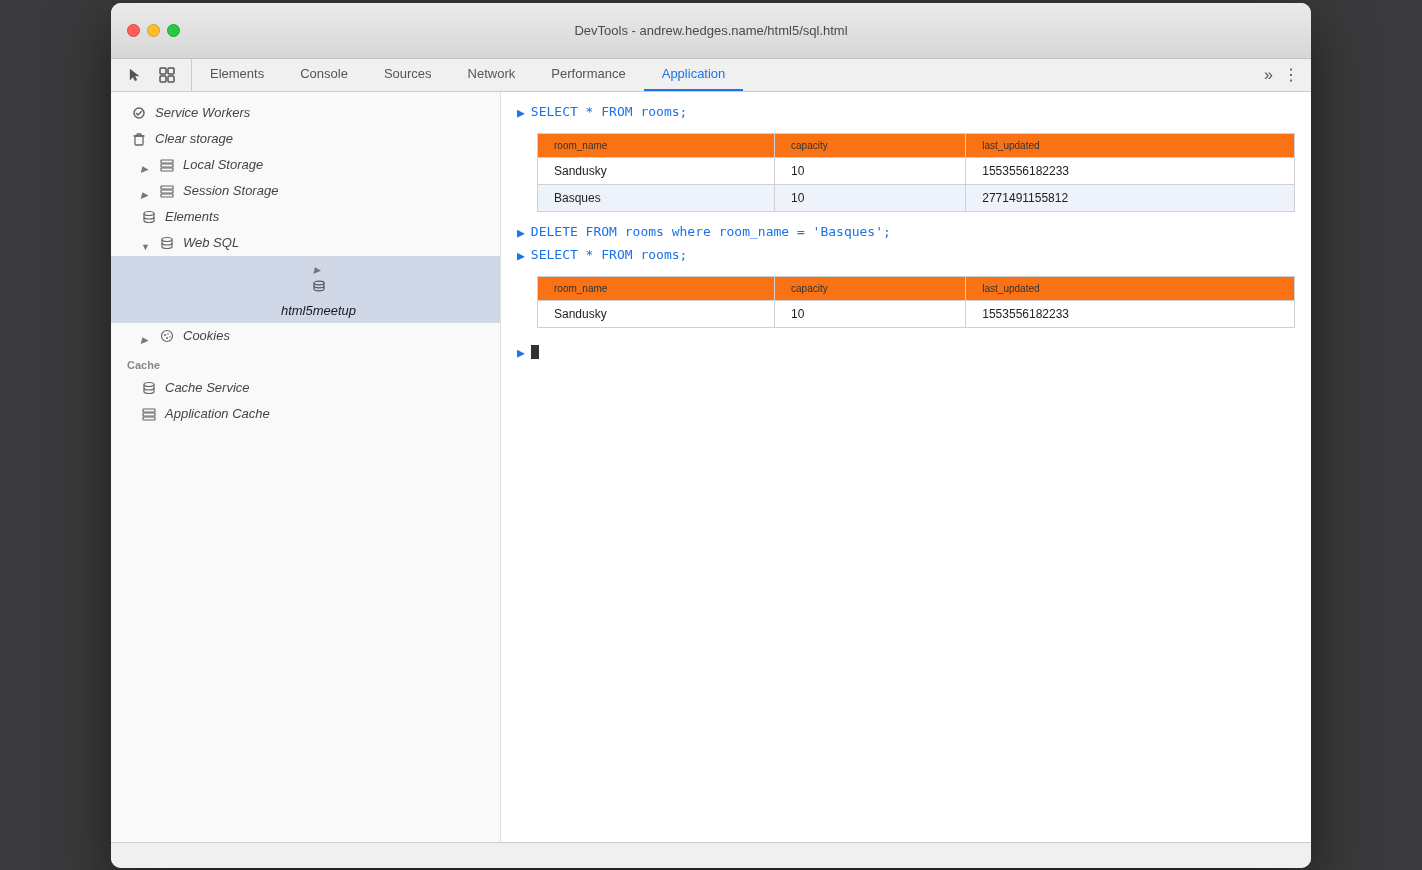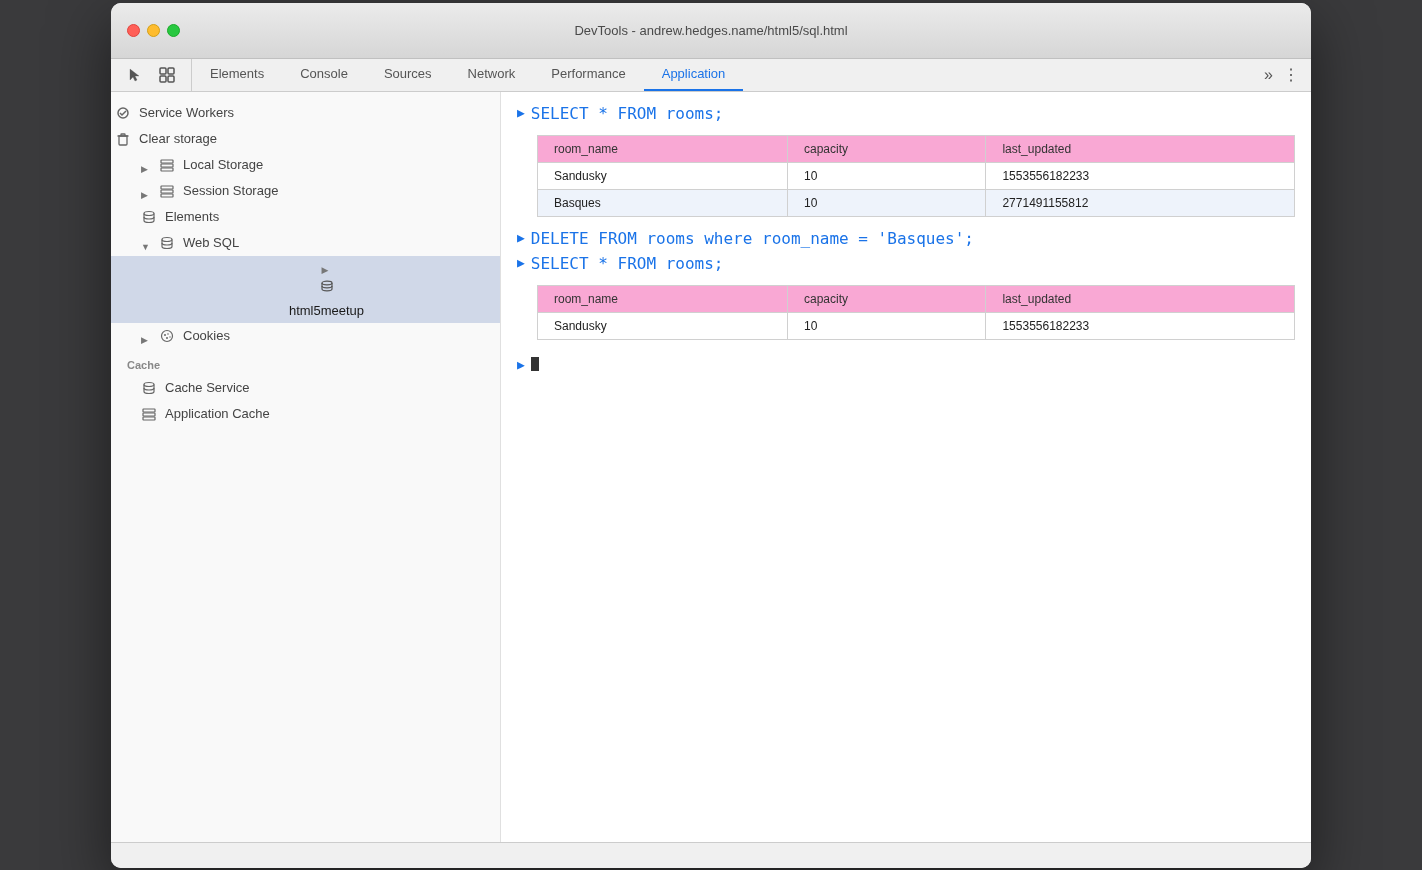--- a/index.html
+++ b/index.html
@@ -120,25 +120,26 @@
     .sidebar-section-header {
       font-size: 11px;
       color: #888;
       font-weight: 600;
       padding: 10px 16px 4px 16px;
       text-transform: none;
     }
     .sidebar-item {
       display: flex;
       align-items: center;
-      padding: 5px 4px;
+      padding: 5px 20px;
       font-size: 13px;
       color: #444;
       cursor: pointer;
       gap: 8px;
+      font-style: italic;
     }
     .sidebar-item.selected { background: #d0d8e8; color: #1a1a1a; flex-direction: column; }
     .sidebar-icon {
       width: 16px;
       height: 16px;
       display: flex;
       align-items: center;
       justify-content: center;
       flex-shrink: 0;
       color: #666;
@@ -179,36 +180,36 @@
     }
     .sql-prompt {
       color: #1a73e8;
       font-size: 13px;
       margin-top: 1px;
       cursor: pointer;
     }
     .sql-code {
       color: #1a73e8;
       font-family: 'Menlo', 'Monaco', monospace;
-      font-size: 16px;
+      font-size: 13px;
     }
     .sql-table {
       border-collapse: collapse;
       margin: 6px 0 12px 20px;
       font-family: -apple-system, sans-serif;
       font-size: 12px;
     }
     .sql-table th {
-      background: #f9a8d4;
+      background: #f97316;
       border: 1px solid #d0d0d0;
       padding: 6px 16px;
       text-align: left;
       font-weight: 400;
       color: #333;
-      font-size: 12px;
+      font-size: 10px;
     }
     .sql-table td {
       border: 1px solid #d0d0d0;
       padding: 6px 16px;
       color: #222;
       font-size: 12px;
     }
     .sql-table tr:nth-child(even) td {
       background: #eef3fb;
     }

